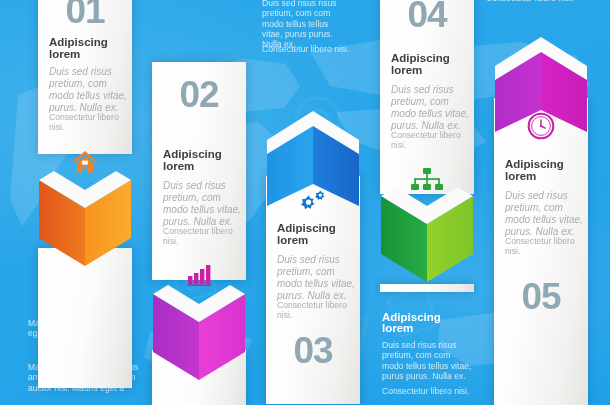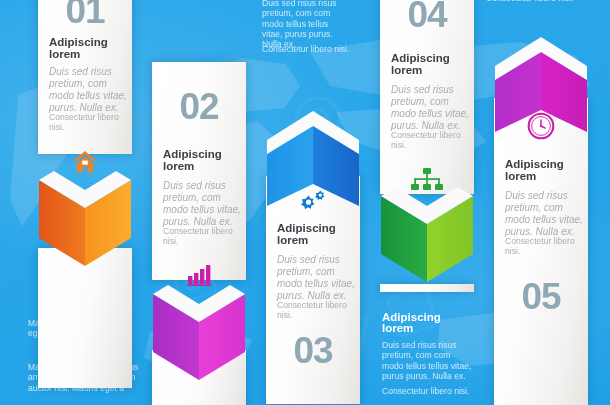--- a/index.html
+++ b/index.html
@@ -153,21 +153,21 @@
         <path d="M93 10 L47 38 L47 96 L93 68 Z" fill="url(#o-r)"></path>
         <path d="M1 10 L16 1 L47 20 L78 1 L93 10 L47 38 Z" fill="#fafafa"></path>
       </svg>
     </div>
   </div>
 
   <div class="col" style="left:152px; top:0;">
     <div class="panel" style="top:62px; height:218px;"></div>
     <div class="panel narrowshade" style="top:350px; height:70px;"></div>
 
-    <div class="num" style="top:88px;">02</div>
+    <div class="num" style="top:76px;">02</div>
     <div class="hd" style="top:148px;">Adipiscing</div>
     <div class="hd" style="top:160px;">lorem</div>
     <div class="bd" style="top:180px;">Duis sed risus pretium, com modo tellus vitae, purus. Nulla ex.</div>
     <div class="bd2" style="top:226px;">Consectetur libero nisi.</div>
 
     <div class="icon" style="top:264px;">
       <svg width="26" height="22" viewBox="0 0 26 22">
         <rect x="2" y="12" width="4.4" height="8" fill="#cc1fa8"></rect>
         <rect x="8" y="9" width="4.4" height="11" fill="#cc1fa8"></rect>
         <rect x="14" y="5" width="4.4" height="15" fill="#cc1fa8"></rect>

